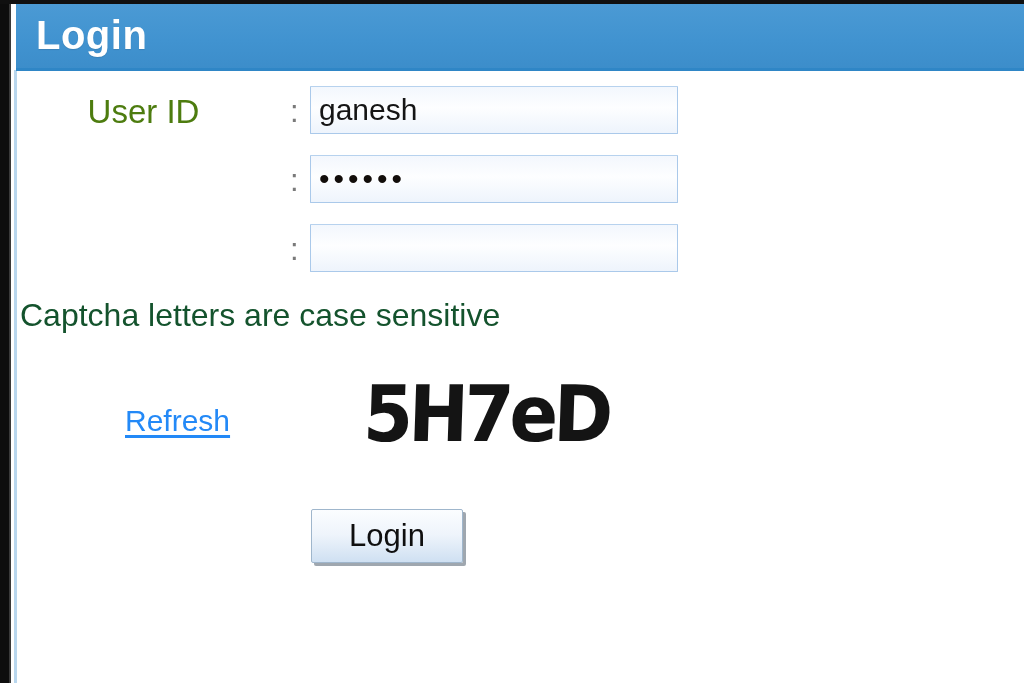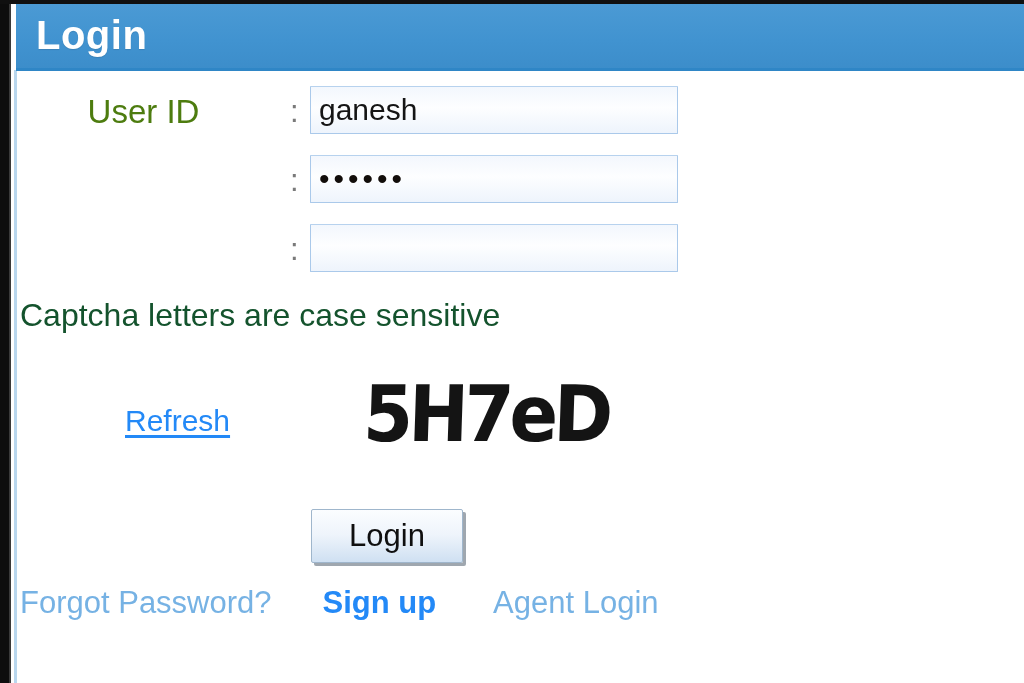--- a/index.html
+++ b/index.html
@@ -264,21 +264,14 @@
   <div class="captcha-note">Captcha letters are case sensitive</div>
 
   <div class="refresh-link">Refresh</div>
 
   <div class="captcha-image">
     <div class="captcha-text">5H7eD</div>
   </div>
 
   <button class="login-button">Login</button>
 
-  <div class="footer-links">
-    <span class="footer-link muted">Forgot Password?</span>
-    <span class="gap-a"></span>
-    <span class="footer-link strong">Sign up</span>
-    <span class="gap-b"></span>
-    <span class="footer-link muted">Agent Login</span>
-  </div>
 
 </div>
 
 </body></html>

